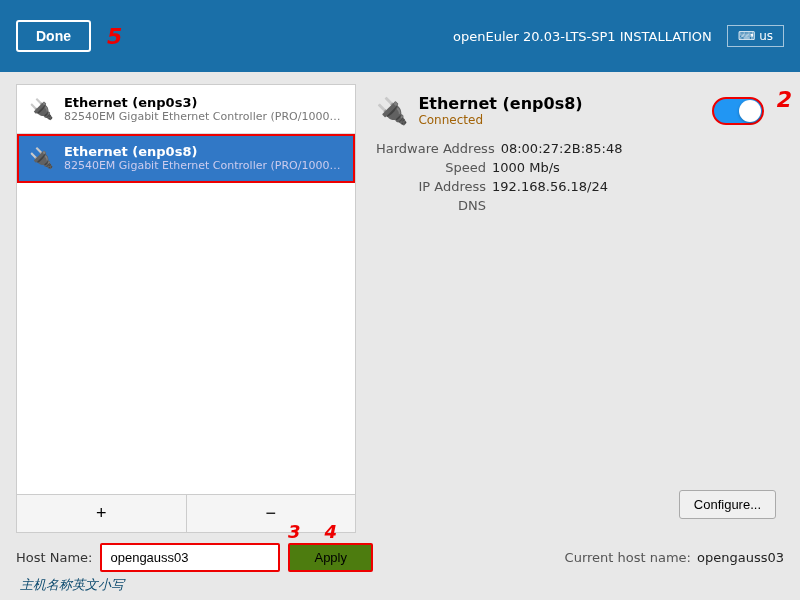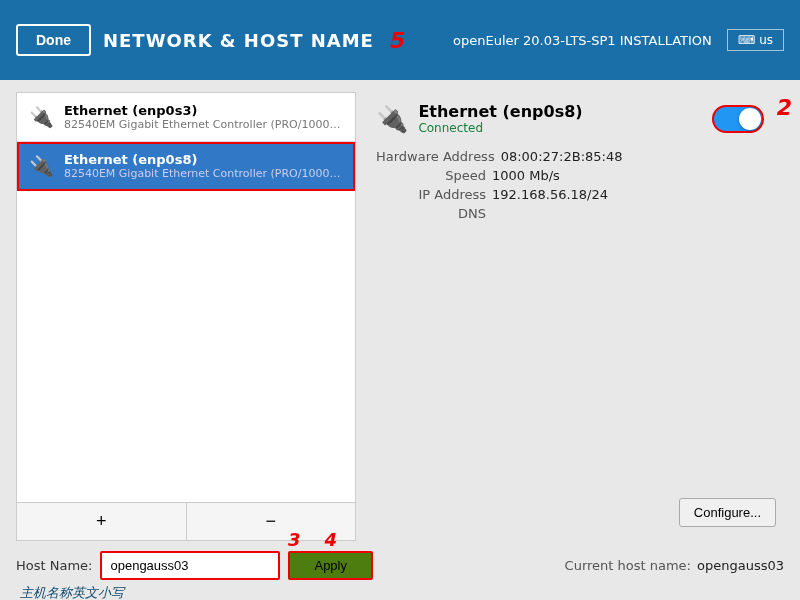--- a/index.html
+++ b/index.html
@@ -8,21 +8,21 @@
       height: 600px;
       font-family: 'DejaVu Sans', Arial, sans-serif;
       font-size: 13px;
       background: #f0f0f0;
       overflow: hidden;
     }
 
     
     .header {
       background: #1a6fa8;
-      height: 80px;
+      height: 72px;
       display: flex;
       align-items: center;
       padding: 0 16px;
       justify-content: space-between;
     }
     .header-left {
       display: flex;
       align-items: center;
       gap: 12px;
     }
@@ -149,21 +149,21 @@
     .detail-name-row {
       display: flex;
       align-items: center;
       gap: 10px;
     }
     .detail-icon {
       font-size: 26px;
       color: #555;
     }
     .detail-title { font-size: 16px; font-weight: bold; }
-    .detail-status { font-size: 12px; color: #15803d; }
+    .detail-status { font-size: 12px; color: #a16207; }
 
     
     .toggle-switch {
       width: 52px;
       height: 28px;
       background: #2196F3;
       border-radius: 14px;
       position: relative;
       cursor: pointer;
       border: 2px solid #e00;
@@ -264,21 +264,20 @@
     }
 
     .relative { position: relative; }
   </style>
 </head>
 <body>
 
 <div class="header">
   <div class="header-left">
     <button class="done-button">Done</button>
-    <span class="header-title">NETWORK &amp; HOST NAME</span>
     <span style="color:#e00;font-size:22px;font-weight:bold;font-style:italic;margin-left:4px;">5</span>
   </div>
   <div class="header-right">
     <span class="header-right-title">openEuler 20.03-LTS-SP1 INSTALLATION</span>
     <div class="keyboard-badge">
       <span>⌨</span>
       <span>us</span>
     </div>
   </div>
 </div>

